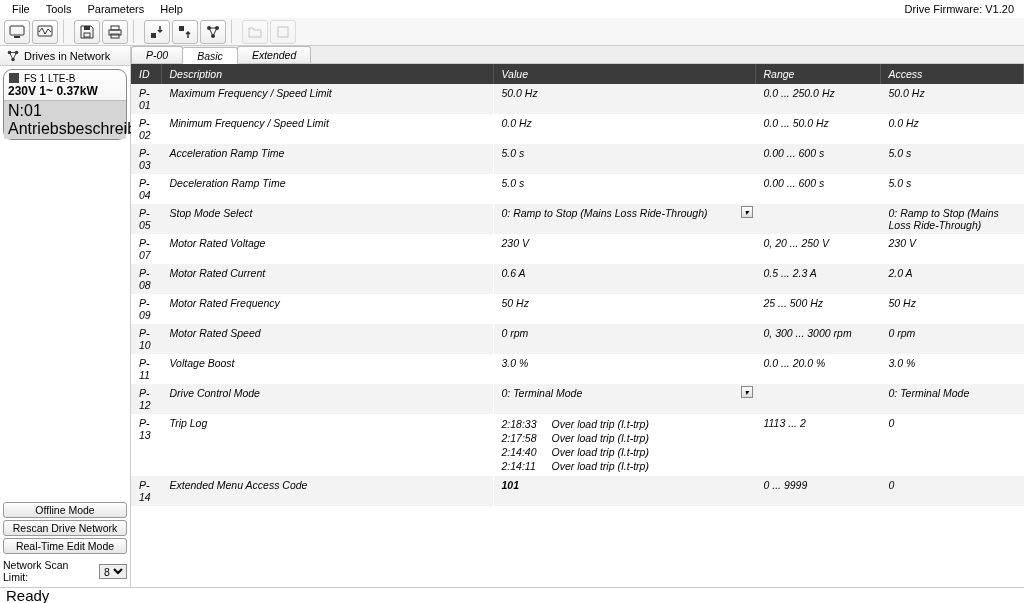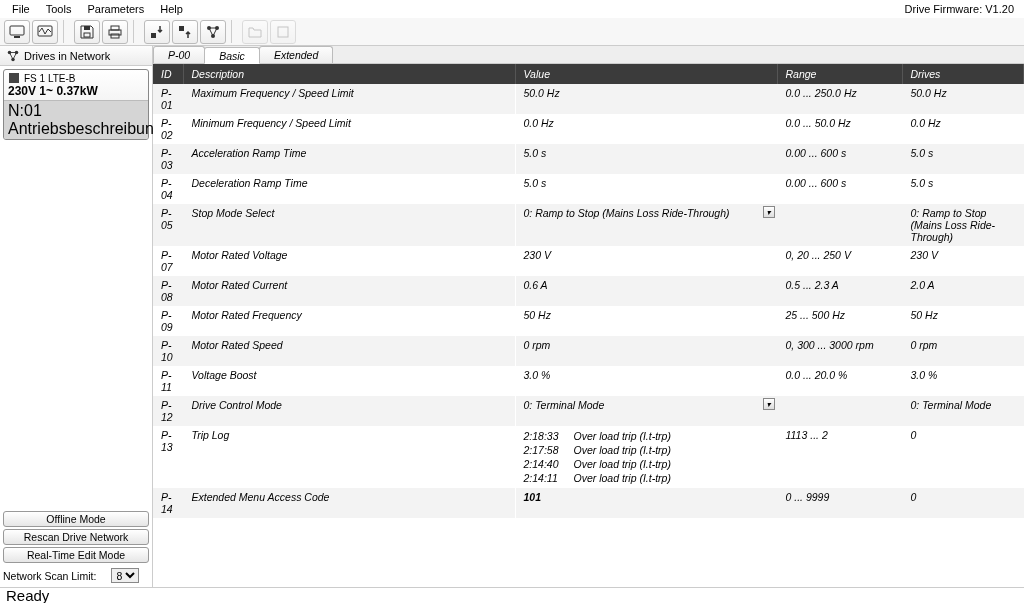--- a/index.html
+++ b/index.html
@@ -9,24 +9,24 @@
   .menubar .menu-item { padding: 2px 8px; cursor: default; }
   .menubar .firmware { margin-left: auto; padding-right: 6px; }
   
   .toolbar { display: flex; align-items: center; height: 28px; background: #f7f7f7; padding: 2px 4px; gap: 2px; border-bottom: 1px solid #ccc; }
   .toolbar .btn { width: 26px; height: 24px; border: 1px solid #bbb; border-radius: 3px; background: linear-gradient(#fff,#eee); display:flex; align-items:center; justify-content:center; cursor: pointer; }
   .toolbar .btn.disabled { opacity: 0.45; cursor: default; }
   .toolbar .sep { width: 6px; height: 100%; border-left: 1px solid #ccc; margin: 0 3px; }
   .toolbar svg { width: 16px; height: 16px; }
   
   .main { flex: 1; display: flex; overflow: hidden; }
-  .left-pane { width: 153px; display: flex; flex-direction: column; border-right: 1px solid #ccc; }
+  .left-pane { width: 131px; display: flex; flex-direction: column; border-right: 1px solid #ccc; }
   .drives-header { display:flex; align-items:center; gap:4px; padding: 3px 6px; background: linear-gradient(#fdfdfd,#ececec); border-bottom: 1px solid #ccc; font-weight: normal; height:20px;}
   .drives-header svg { width:14px; height:14px; }
-  .drive-card { margin: 3px; border: 1px solid #888; border-radius: 3px; background: linear-gradient(#fff,#e8e8e8); display:flex; flex-direction:column; cursor:pointer; }
+  .drive-card { margin: 3px; border: 1px solid #888; border-radius: 9px; background: linear-gradient(#fff,#e8e8e8); display:flex; flex-direction:column; cursor:pointer; }
   .drive-card .row1 { display:flex; align-items:center; gap:4px; padding:2px 4px 0 4px; font-size:10px; }
   .drive-card .row1 svg { width:12px; height:12px; }
   .drive-card .row2 { font-weight:bold; font-size:12px; padding:0 4px 2px 4px; }
   .drive-card .row3 { font-size:16px; background:#d5d5d5; padding:1px 4px; border-top:1px solid #bbb; border-bottom-left-radius:2px; border-bottom-right-radius:2px;}
   .left-spacer { flex: 1; }
   .left-buttons { display:flex; flex-direction:column; gap:2px; padding:3px 3px 3px 3px; }
   .left-buttons button { height:16px; font-size:10.5px; border:1px solid #999; border-radius:3px; background:linear-gradient(#fff,#e6e6e6); cursor:pointer; }
   .scan-limit { display:flex; align-items:center; gap:15px; padding:2px 3px 4px 3px; font-size:10.5px;}
   .scan-limit select { font-size:10.5px; border:1px solid #888; height:15px; }
   
@@ -175,21 +175,21 @@
             <col class="col-val">
             <col class="col-range">
             <col class="col-def">
         </colgroup>
         <thead>
           <tr>
             <th>ID</th>
             <th>Description</th>
             <th>Value</th>
             <th>Range</th>
-            <th>Drives</th>
+            <th>Access</th>
           </tr>
         </thead>
         <tbody id="param-body">
             <tr>
               <td>P-01</td>
               <td>Maximum Frequency / Speed Limit</td>
               <td class="val-cell"><span>50.0 Hz</span></td>
               <td>0.0 ... 250.0 Hz</td>
               <td>50.0 Hz</td>
             </tr>

